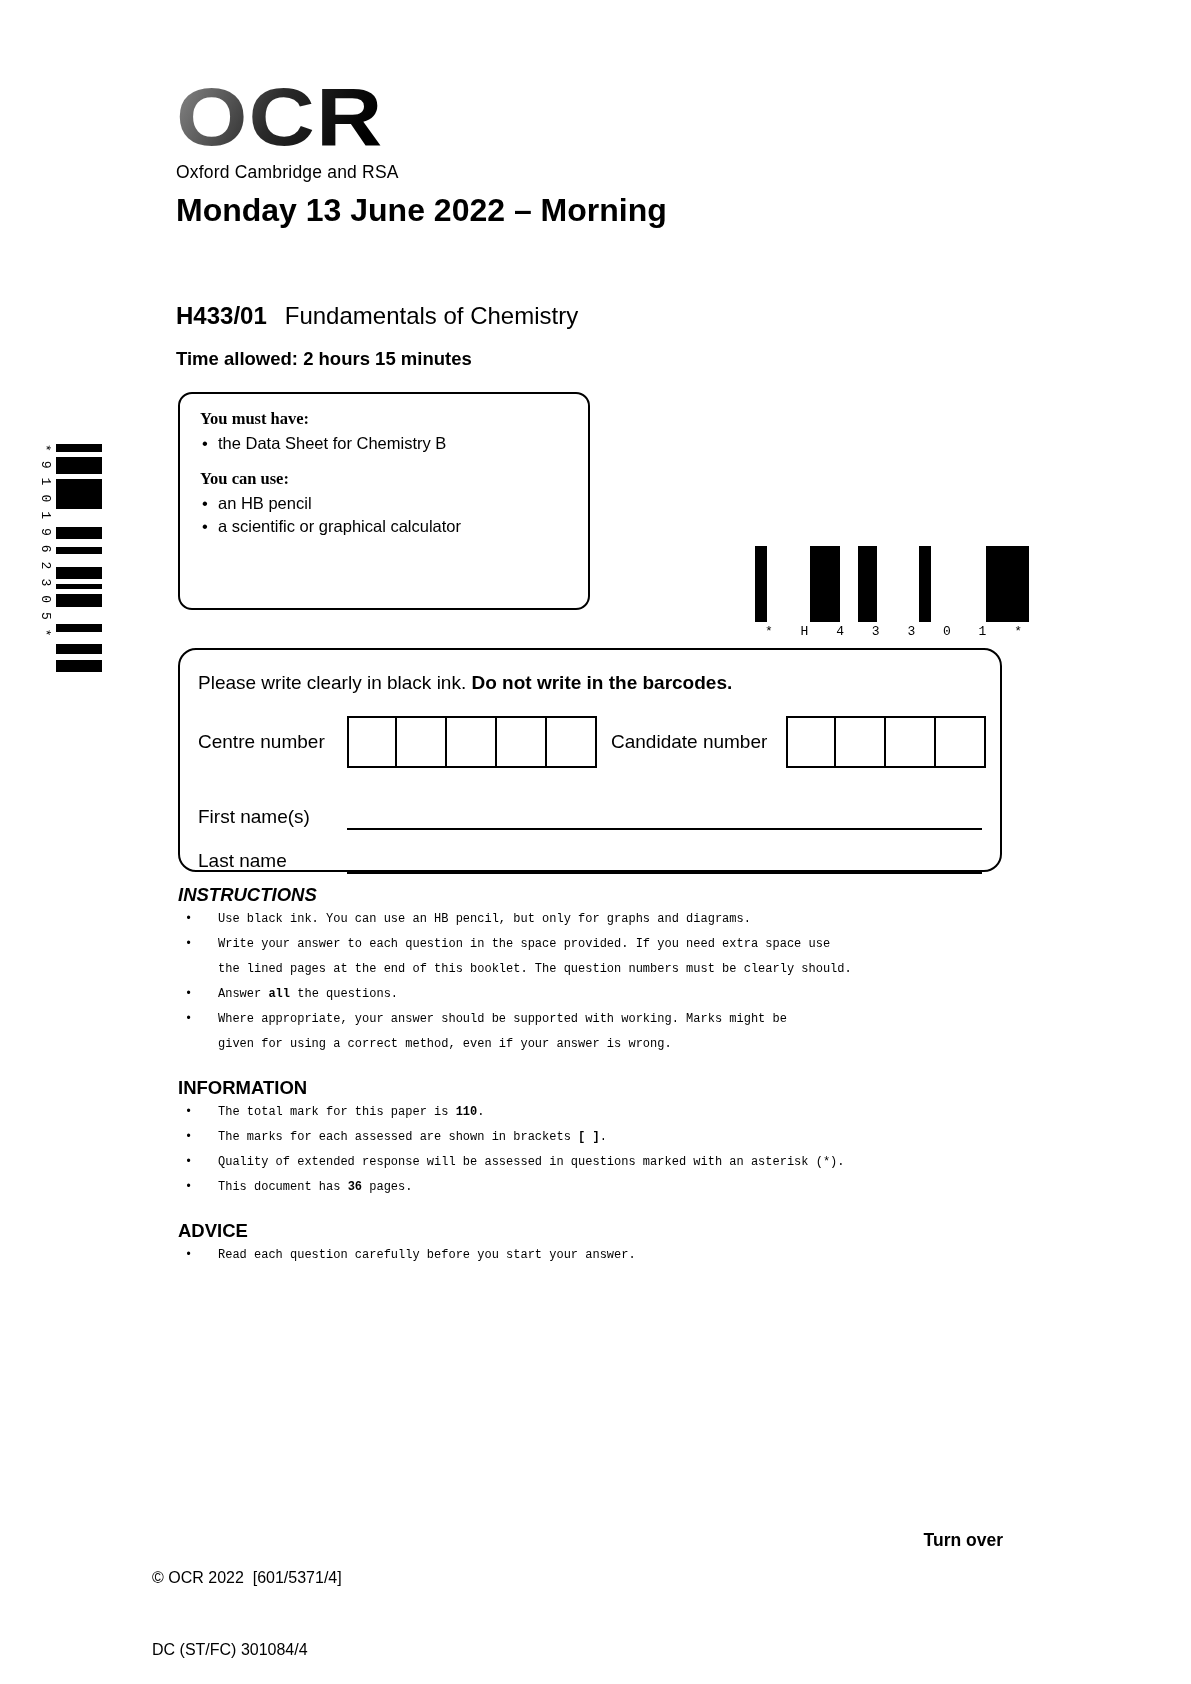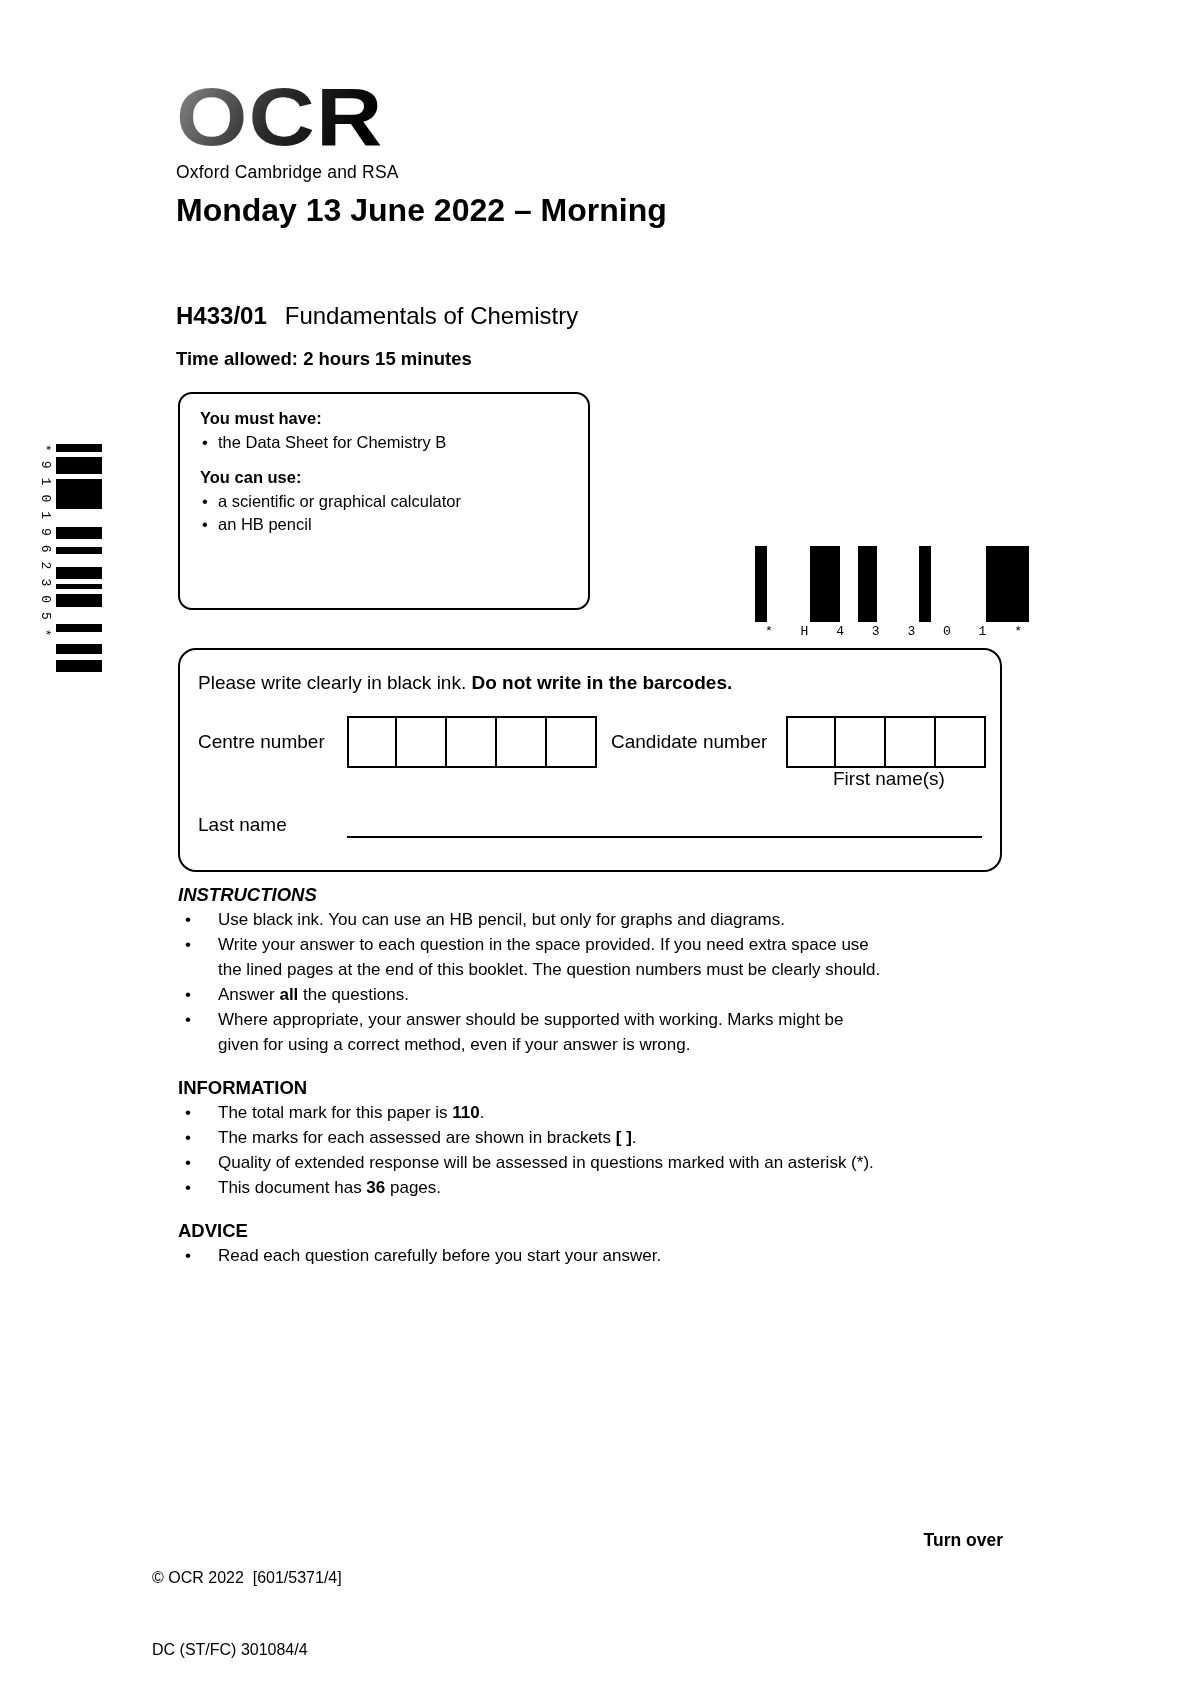--- a/index.html
+++ b/index.html
@@ -26,21 +26,21 @@
   .subject{position:absolute;left:176px;top:249px;font-size:26px;font-weight:700;margin:0;}
   .code-line{position:absolute;left:176px;top:302px;font-size:24px;}
   .code-line .code{font-weight:700;margin-right:18px;}
   .time-line{position:absolute;left:176px;top:348px;font-size:18.5px;font-weight:700;}
   
   .materials-box{
     position:absolute;left:178px;top:392px;width:412px;height:218px;
     border:2px solid #000;border-radius:14px;box-sizing:border-box;
     padding:15px 20px;font-size:16.5px;
   }
-  .materials-box .grp-label{font-weight:700;margin:0 0 3px 0;}
+  .materials-box .grp-label{font-weight:700;margin:0 0 3px 0;font-family:Liberation Serif, serif;}
   .materials-box ul{list-style:none;margin:0 0 14px 0;padding:0;}
   .materials-box li{position:relative;padding-left:18px;line-height:23px;}
   .materials-box li::before{content:"•";position:absolute;left:2px;}
   
   .left-barcode{position:absolute;left:38px;top:444px;display:flex;}
   .bc-vert-text{
     writing-mode:vertical-rl;text-orientation:sideways;
     font-family:"Liberation Mono", monospace;font-size:13px;letter-spacing:9px;
     margin-right:3px;height:228px;
   }
@@ -62,30 +62,30 @@
     padding:16px 18px;
   }
   .notice{font-size:19px;margin:6px 0 0 0;}
   .num-row{display:flex;align-items:center;margin-top:22px;font-size:19px;}
   .num-label-1{width:149px;flex:none;}
   .num-label-2{width:175px;flex:none;margin-left:14px;}
   .cells{display:flex;flex:none;}
   .cell{width:50px;height:52px;box-sizing:border-box;border:2px solid #000;border-left:none;background:#fff;}
   .cell:first-child{border-left:2px solid #000;}
   .name-row{display:flex;align-items:flex-end;font-size:19px;}
-  .name-row.first{flex-direction:column;}
+  .name-row.first{margin-top:34px;}
   .name-row.last{margin-top:16px;}
   .name-label{width:149px;flex:none;padding-bottom:2px;}
   .name-line{flex:1;border-bottom:2px solid #000;height:26px;}
   
   .text-block{position:absolute;left:178px;top:882px;width:838px;}
   .text-block h3{font-size:18.5px;font-weight:700;margin:18px 0 0 0;line-height:25px;}
   .text-block h3:first-child{margin-top:0;font-style:italic;}
   .text-block ul{list-style:none;margin:0;padding:0;}
-  .text-block li{position:relative;padding-left:40px;font-size:17px;line-height:25px;}
+  .text-block li{position:relative;padding-left:40px;font-size:12px;line-height:25px;font-family:Liberation Mono, monospace;}
   .text-block li::before{content:"•";position:absolute;left:7px;}
   
   .footer-left{position:absolute;left:152px;top:1518px;font-size:16px;line-height:24px;white-space:pre;}
   .footer-center{position:absolute;left:176px;top:1518px;width:840px;text-align:center;font-size:16px;}
   .footer-right{position:absolute;right:188px;top:1530px;font-size:17.5px;font-weight:700;}
 </style>
 </head>
 <body>
 
 <div class="page">
@@ -155,22 +155,22 @@
   </div>
   <div class="time-line">Time allowed: 2 hours 15 minutes</div>
 
   <section class="materials-box">
     <p class="grp-label">You must have:</p>
     <ul>
         <li><span>the Data Sheet for Chemistry B</span></li>
       </ul>
     <p class="grp-label">You can use:</p>
     <ul>
+        <li><span>an HB pencil</span></li>
         <li><span>a scientific or graphical calculator</span></li>
-        <li><span>an HB pencil</span></li>
       </ul>
   </section>
 
   <div class="right-barcode">
     <div class="bc bc-h">
         <i></i>
         <i class="gap"></i>
         <i style="flex: 2 0 0px;"></i>
         <i class="gap" style="flex: 7 0 0px;"></i>
         <i style="flex: 2 0 0px;"></i>

